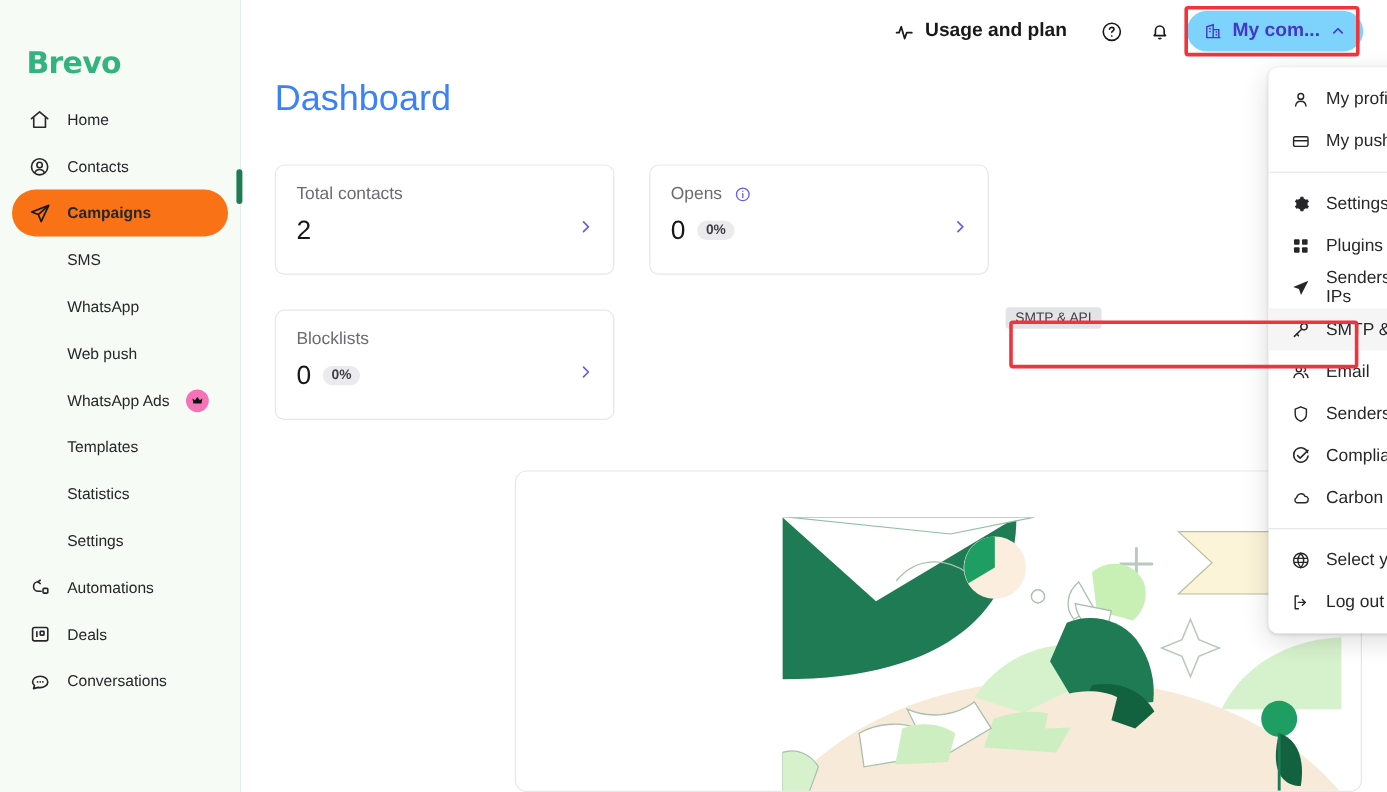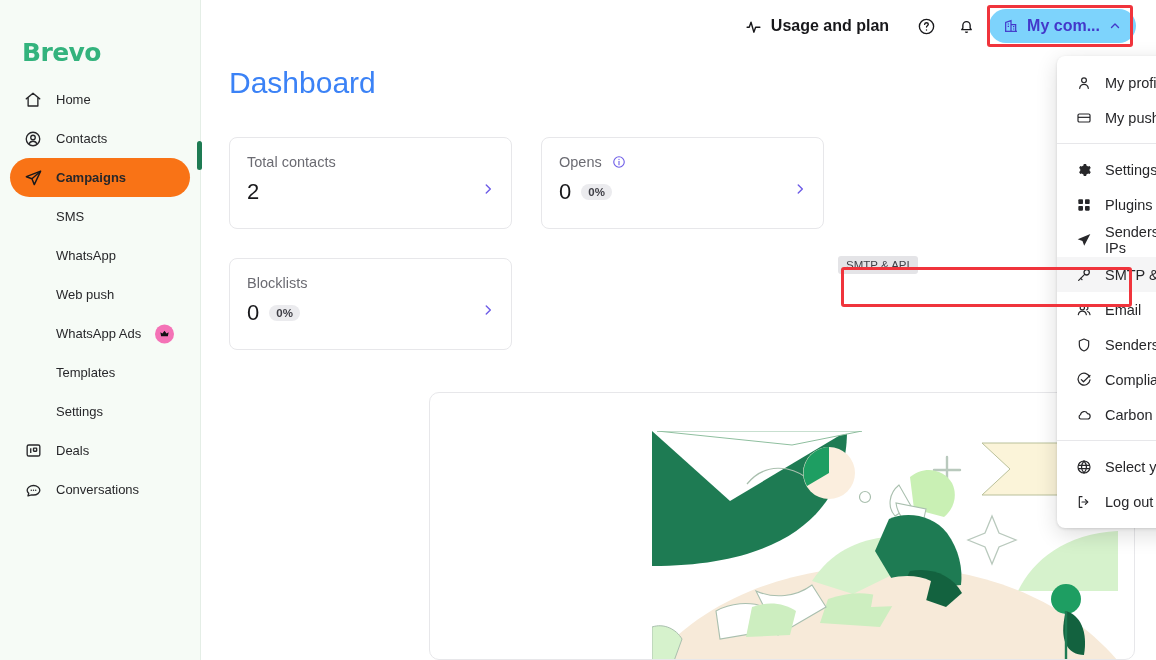--- a/index.html
+++ b/index.html
@@ -264,23 +264,37 @@
               <path d="M3 8l4.5 3L12 5l4.5 6L21 8l-1.6 9H4.6L3 8Z"></path>
             </svg>
         </span>
       </div>
       <div class="nav-item sub">
 
         <span>Templates</span>
       </div>
       <div class="nav-item sub">
 
+        <span>Statistics</span>
+      </div>
+      <div class="nav-item sub">
+
         <span>Settings</span>
       </div>
 
+      <div class="nav-item">
+        <span class="ico">
+          <svg width="19" height="19" viewBox="0 0 24 24" fill="none" stroke="#27272a" stroke-width="1.7" stroke-linecap="round">
+              <path d="M10 6a5 5 0 1 0 0 10h3"></path>
+              <path d="M12 4.5 9.6 6.2 12 8"></path>
+              <rect x="15" y="13" width="5" height="5" rx="1"></rect>
+            </svg>
+        </span>
+        <span>Automations</span>
+      </div>
 
 
       <div class="nav-item">
         <span class="ico">
           <svg width="19" height="19" viewBox="0 0 24 24" fill="none" stroke="#27272a" stroke-width="1.7">
               <rect x="4" y="5" width="16" height="14" rx="2"></rect>
               <path d="M8.5 9v6"></path>
               <rect x="12" y="9" width="4" height="4" rx=".6"></rect>
             </svg>
         </span>

